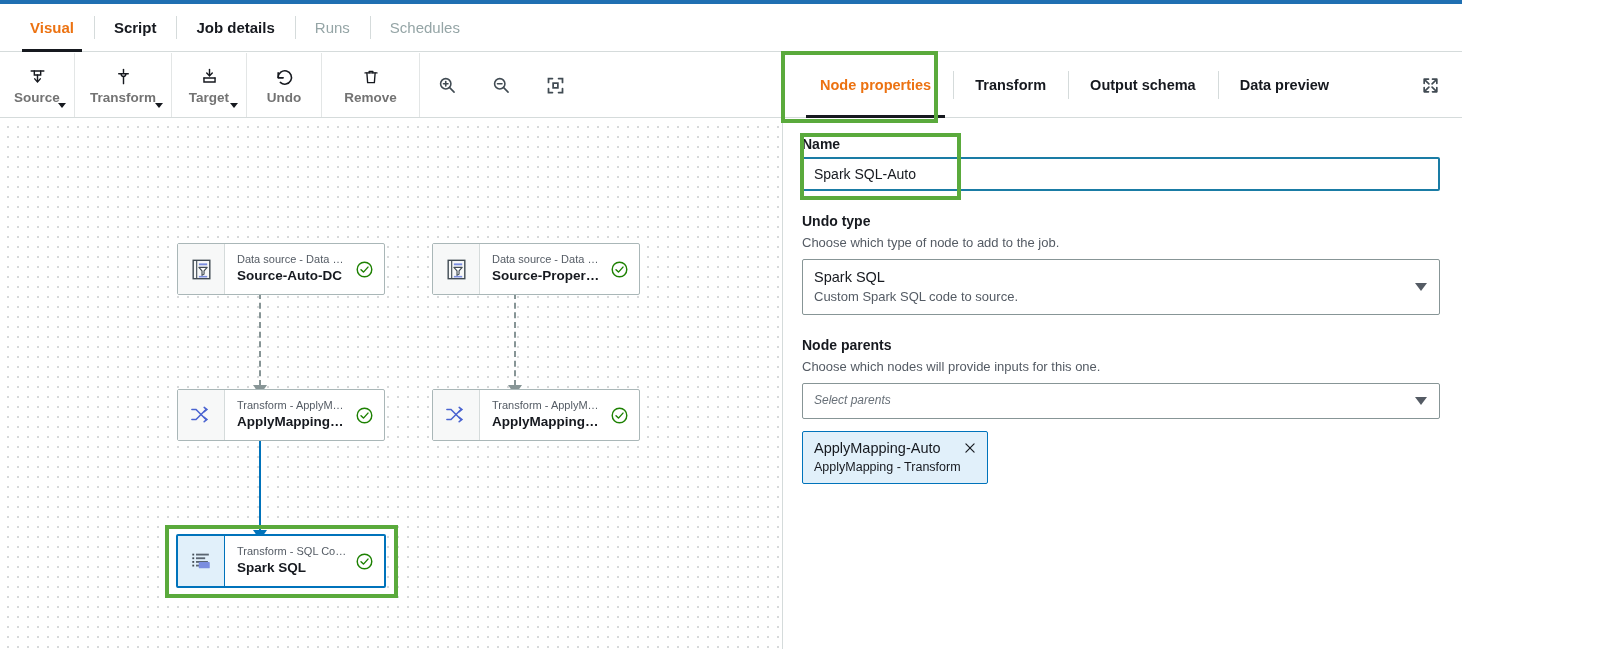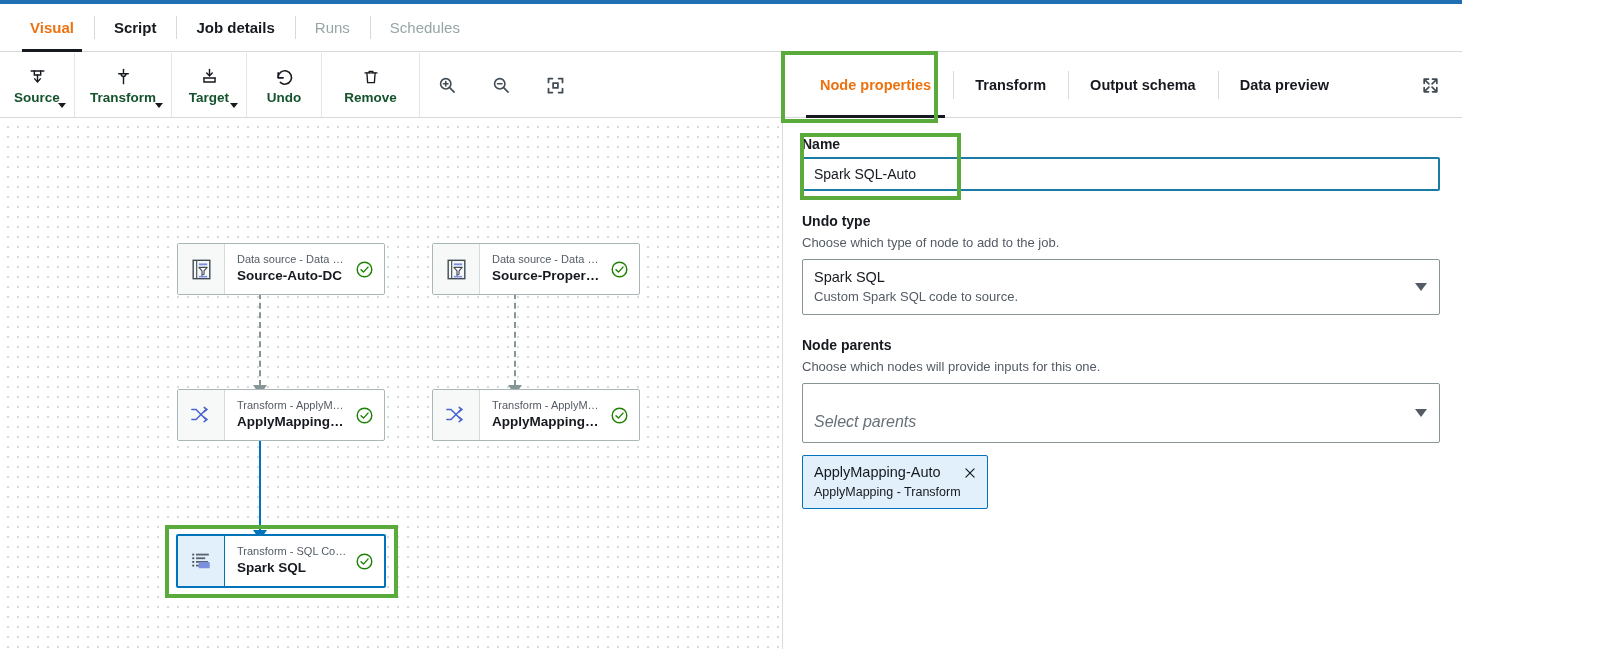--- a/index.html
+++ b/index.html
@@ -51,21 +51,21 @@
     background: #ffffff;
     border-bottom: 1px solid #d5dbdb;
     display: flex; align-items: stretch;
   }
   .tool {
     position: relative;
     width: 75px;
     display: flex; flex-direction: column;
     align-items: center; justify-content: center;
     gap: 3px;
-    color: #14532d;
+    color: #737373;
     cursor: pointer;
     border-right: 1px solid #e3e6e6;
   }
   .tool.wide { width: 97px; }
   .tool.nosplit { border-right: none; }
   .tool .ticon { height: 22px; display: flex; align-items: center; justify-content: center; }
   .tool .tlabel { font-size: 13.5px; font-weight: bold; line-height: 1; }
   .tool.disabled { color: #95a5a6; cursor: default; }
   .tool .caret {
     position: absolute; right: 8px; bottom: 9px;
@@ -208,21 +208,21 @@
     position: relative;
     width: 100%;
     border: 1px solid #879596;
     border-radius: 2px;
     background: #ffffff;
     padding: 7px 36px 8px 11px;
     cursor: pointer;
   }
   .select-box .sv-main { font-size: 14.5px; color: #16191f; line-height: 1.5; }
   .select-box .sv-sub { font-size: 13px; color: #545b64; line-height: 1.4; }
-  .select-box .sv-ph { font-size: 16px; color: #687078; font-style: italic; line-height: 1.4; margin-top: 19px; }
+  .select-box .sv-ph { font-size: 12px; color: #687078; font-style: italic; line-height: 1.4; }
   .select-box .dd-caret {
     position: absolute; right: 12px; top: 50%; transform: translateY(-50%);
     width: 0; height: 0;
     border-left: 6px solid transparent;
     border-right: 6px solid transparent;
     border-top: 8px solid #545b64;
   }
 
   .chip {
     display: inline-block;

